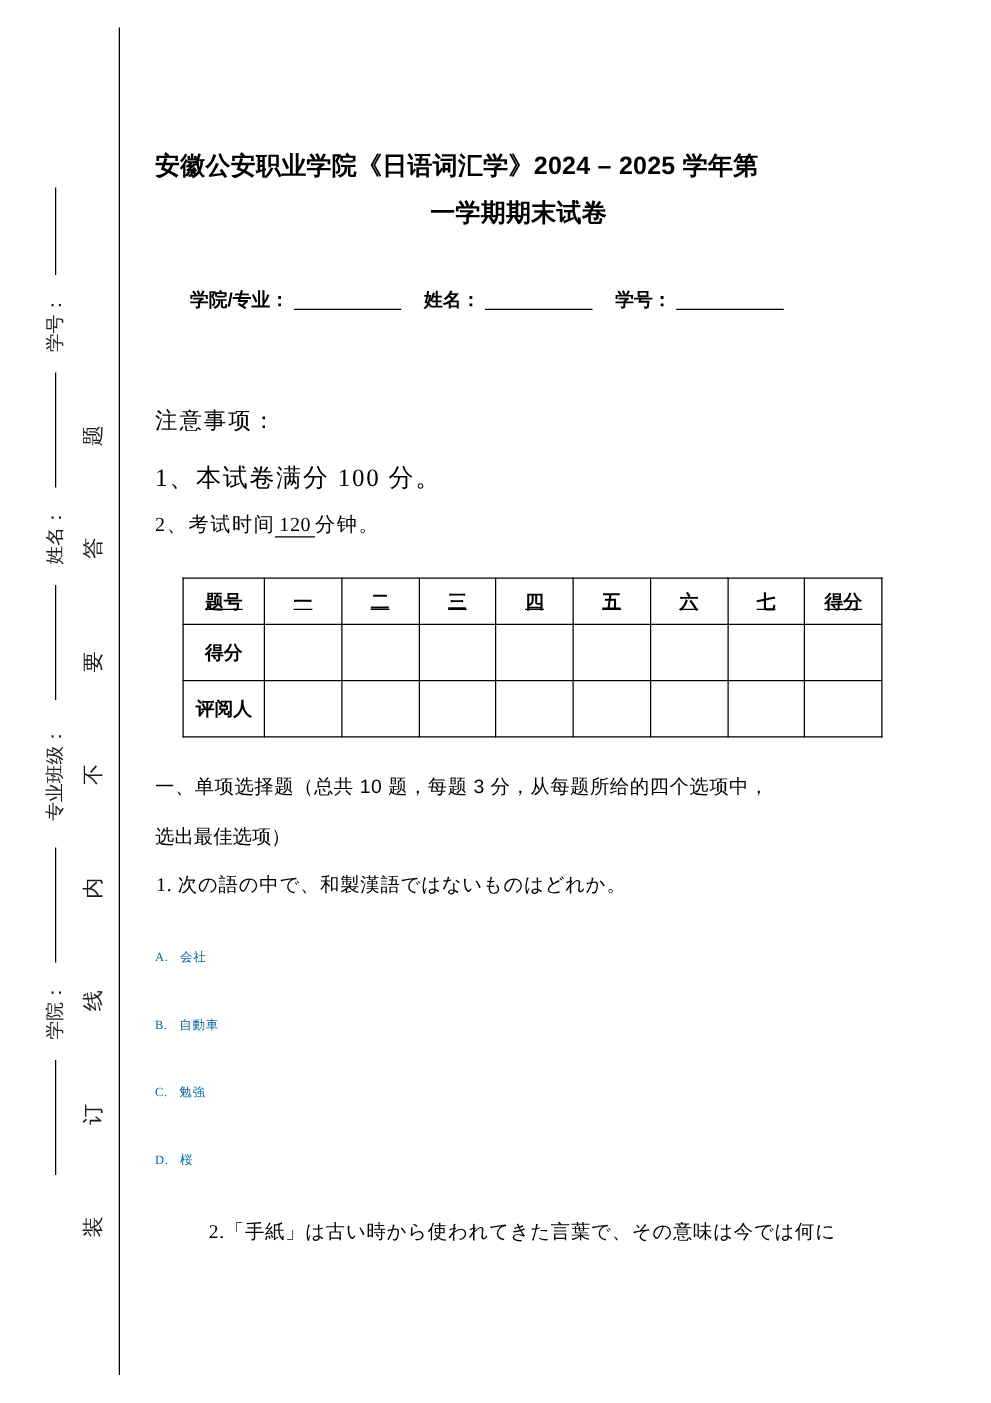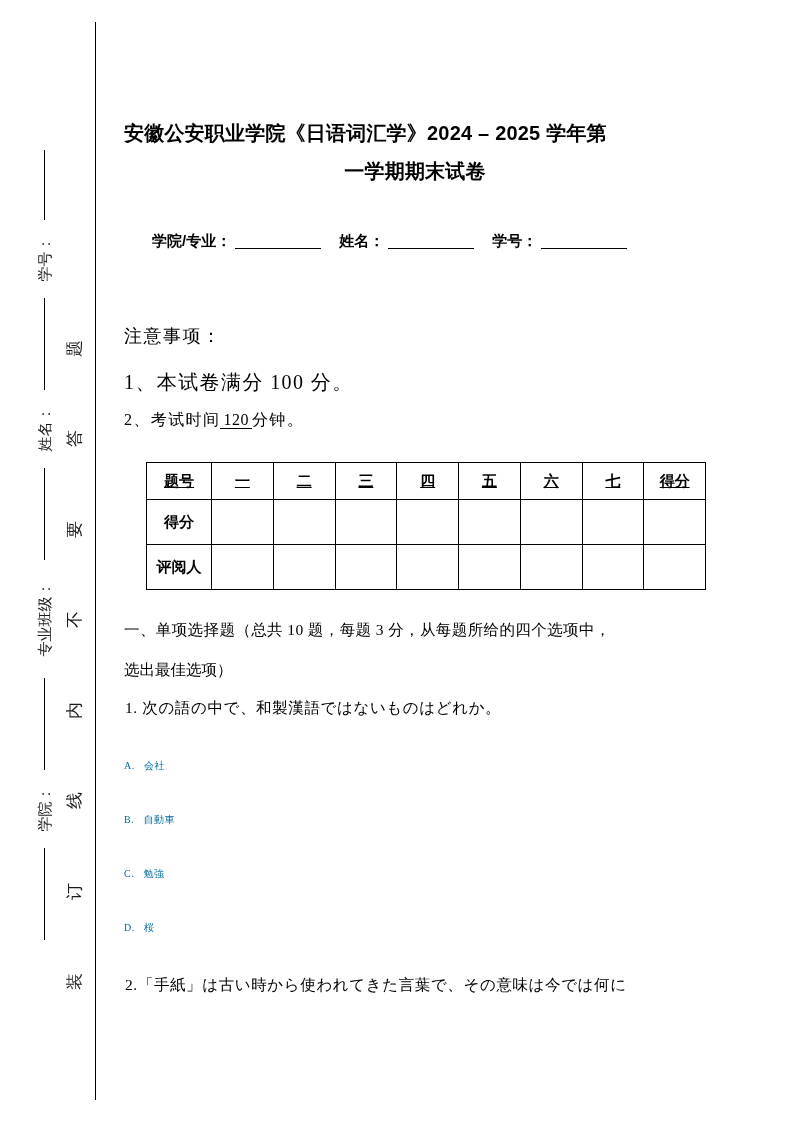--- a/index.html
+++ b/index.html
@@ -183,38 +183,38 @@
   .score-table .lead-col { width: 64px; }
   .score-table tr.hdr td { height: 36px; text-decoration: underline; }
   .score-table tr.body td { height: 44px; }
 
   
   .section-head {
     position: absolute;
     left: 0;
     top: 610px;
     width: 588px;
-    font-family: Liberation Serif, serif;
+    font-family: Liberation Sans, sans-serif;
     font-size: 15.5px;
     line-height: 40px;
     color: #000000;
   }
   .section-head .sh1 { display: block; letter-spacing: 0.4px; }
   .section-head .sh2 { display: block; }
 
   .q-stem {
     position: absolute;
     left: 1px;
     font-size: 15.5px;
     letter-spacing: 0.6px;
     white-space: nowrap;
     color: #000000;
   }
   .q1 { top: 698px; }
-  .q2 { top: 975px; }
+  .q2 { top: 975px; margin-left: 42px; }
 
   .opt {
     position: absolute;
     left: 0;
     font-size: 10px;
     letter-spacing: 0.6px;
     color: #0369a1;
   }
   .opt .lab { margin-right: 9px; }
   .optA { top: 759px; }

